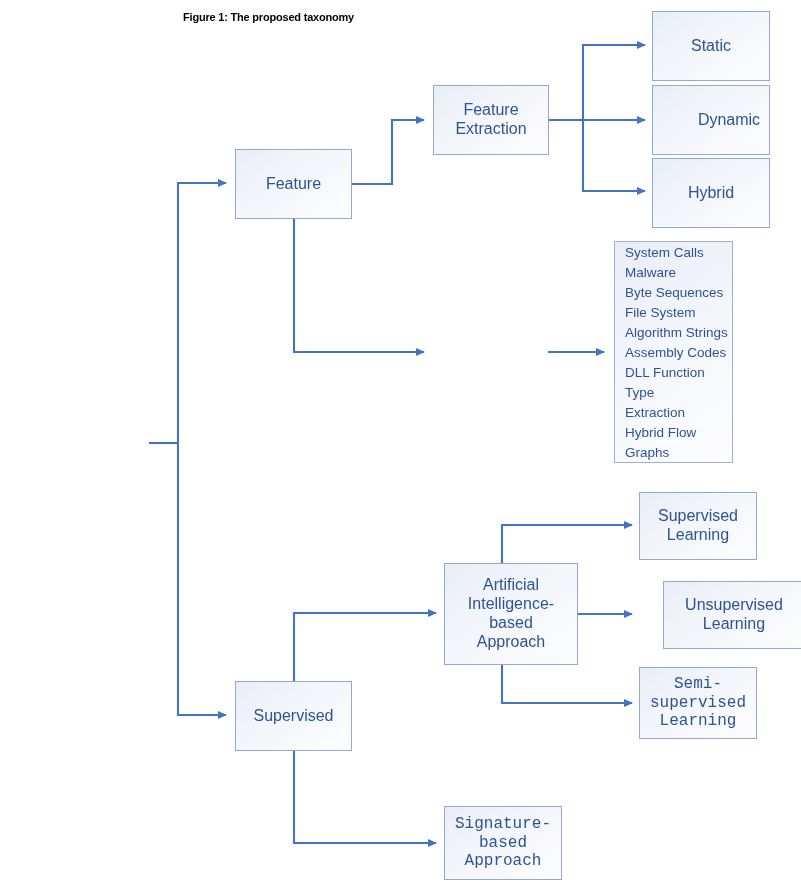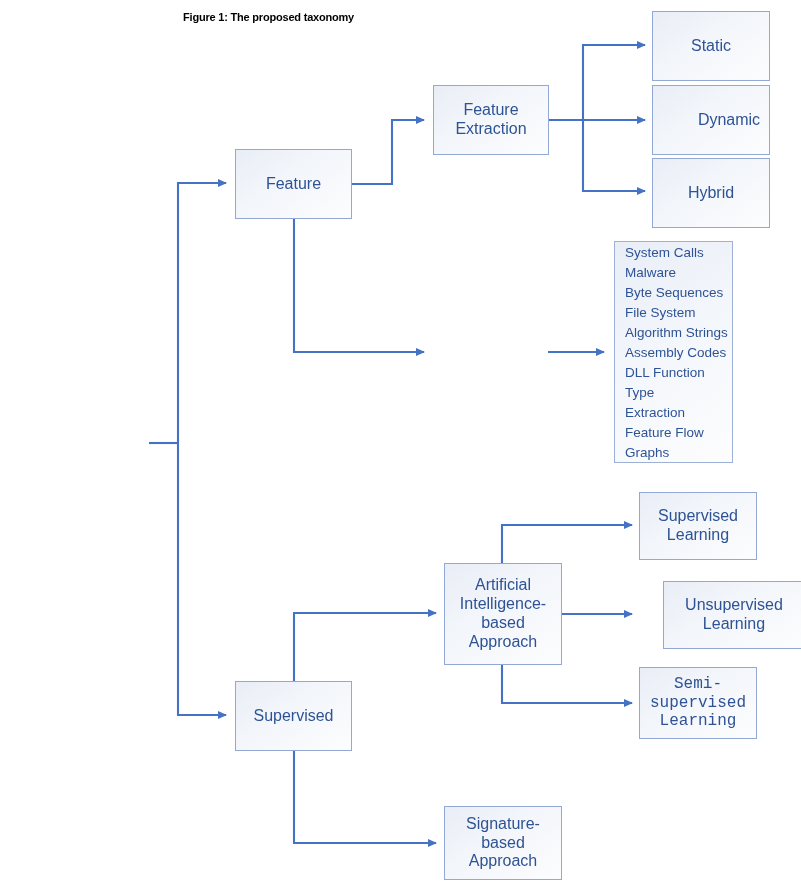--- a/index.html
+++ b/index.html
@@ -94,29 +94,29 @@
   <div class="listnode" style="left:614px;top:241px;width:119px;height:222px;">
       <div>System Calls</div>
       <div>Malware</div>
       <div>Byte Sequences</div>
       <div>File System</div>
       <div>Algorithm Strings</div>
       <div>Assembly Codes</div>
       <div>DLL Function</div>
       <div>Type</div>
       <div>Extraction</div>
-      <div>Feature Flow</div>
+      <div>Hybrid Flow</div>
       <div>Graphs</div>
     </div>
 
   <div class="node" style="left:235px;top:681px;width:117px;height:70px;">
     <span>Supervised</span>
   </div>
 
-  <div class="node" style="left:444px;top:563px;width:118px;height:102px;">
+  <div class="node" style="left:444px;top:563px;width:134px;height:102px;">
     <span style="white-space:pre-line;">Artificial
 Intelligence-
 based
 Approach</span>
   </div>
 
   <div class="node" style="left:639px;top:492px;width:118px;height:68px;">
     <span style="white-space:pre-line;">Supervised
 Learning</span>
   </div>
@@ -125,19 +125,19 @@
     <span style="white-space:pre-line;">Unsupervised
 Learning</span>
   </div>
 
   <div class="node" style="left:639px;top:667px;width:118px;height:72px;font-family:Liberation Mono, monospace;">
     <span style="white-space:pre-line;">Semi-
 supervised
 Learning</span>
   </div>
 
-  <div class="node" style="left:444px;top:806px;width:118px;height:74px;">
+  <div class="node" style="left:444px;top:806px;width:118px;height:74px;font-family:Liberation Mono, monospace;">
     <span style="white-space:pre-line;">Signature-
 based
 Approach</span>
   </div>
 
 </div>
 
 </body></html>

